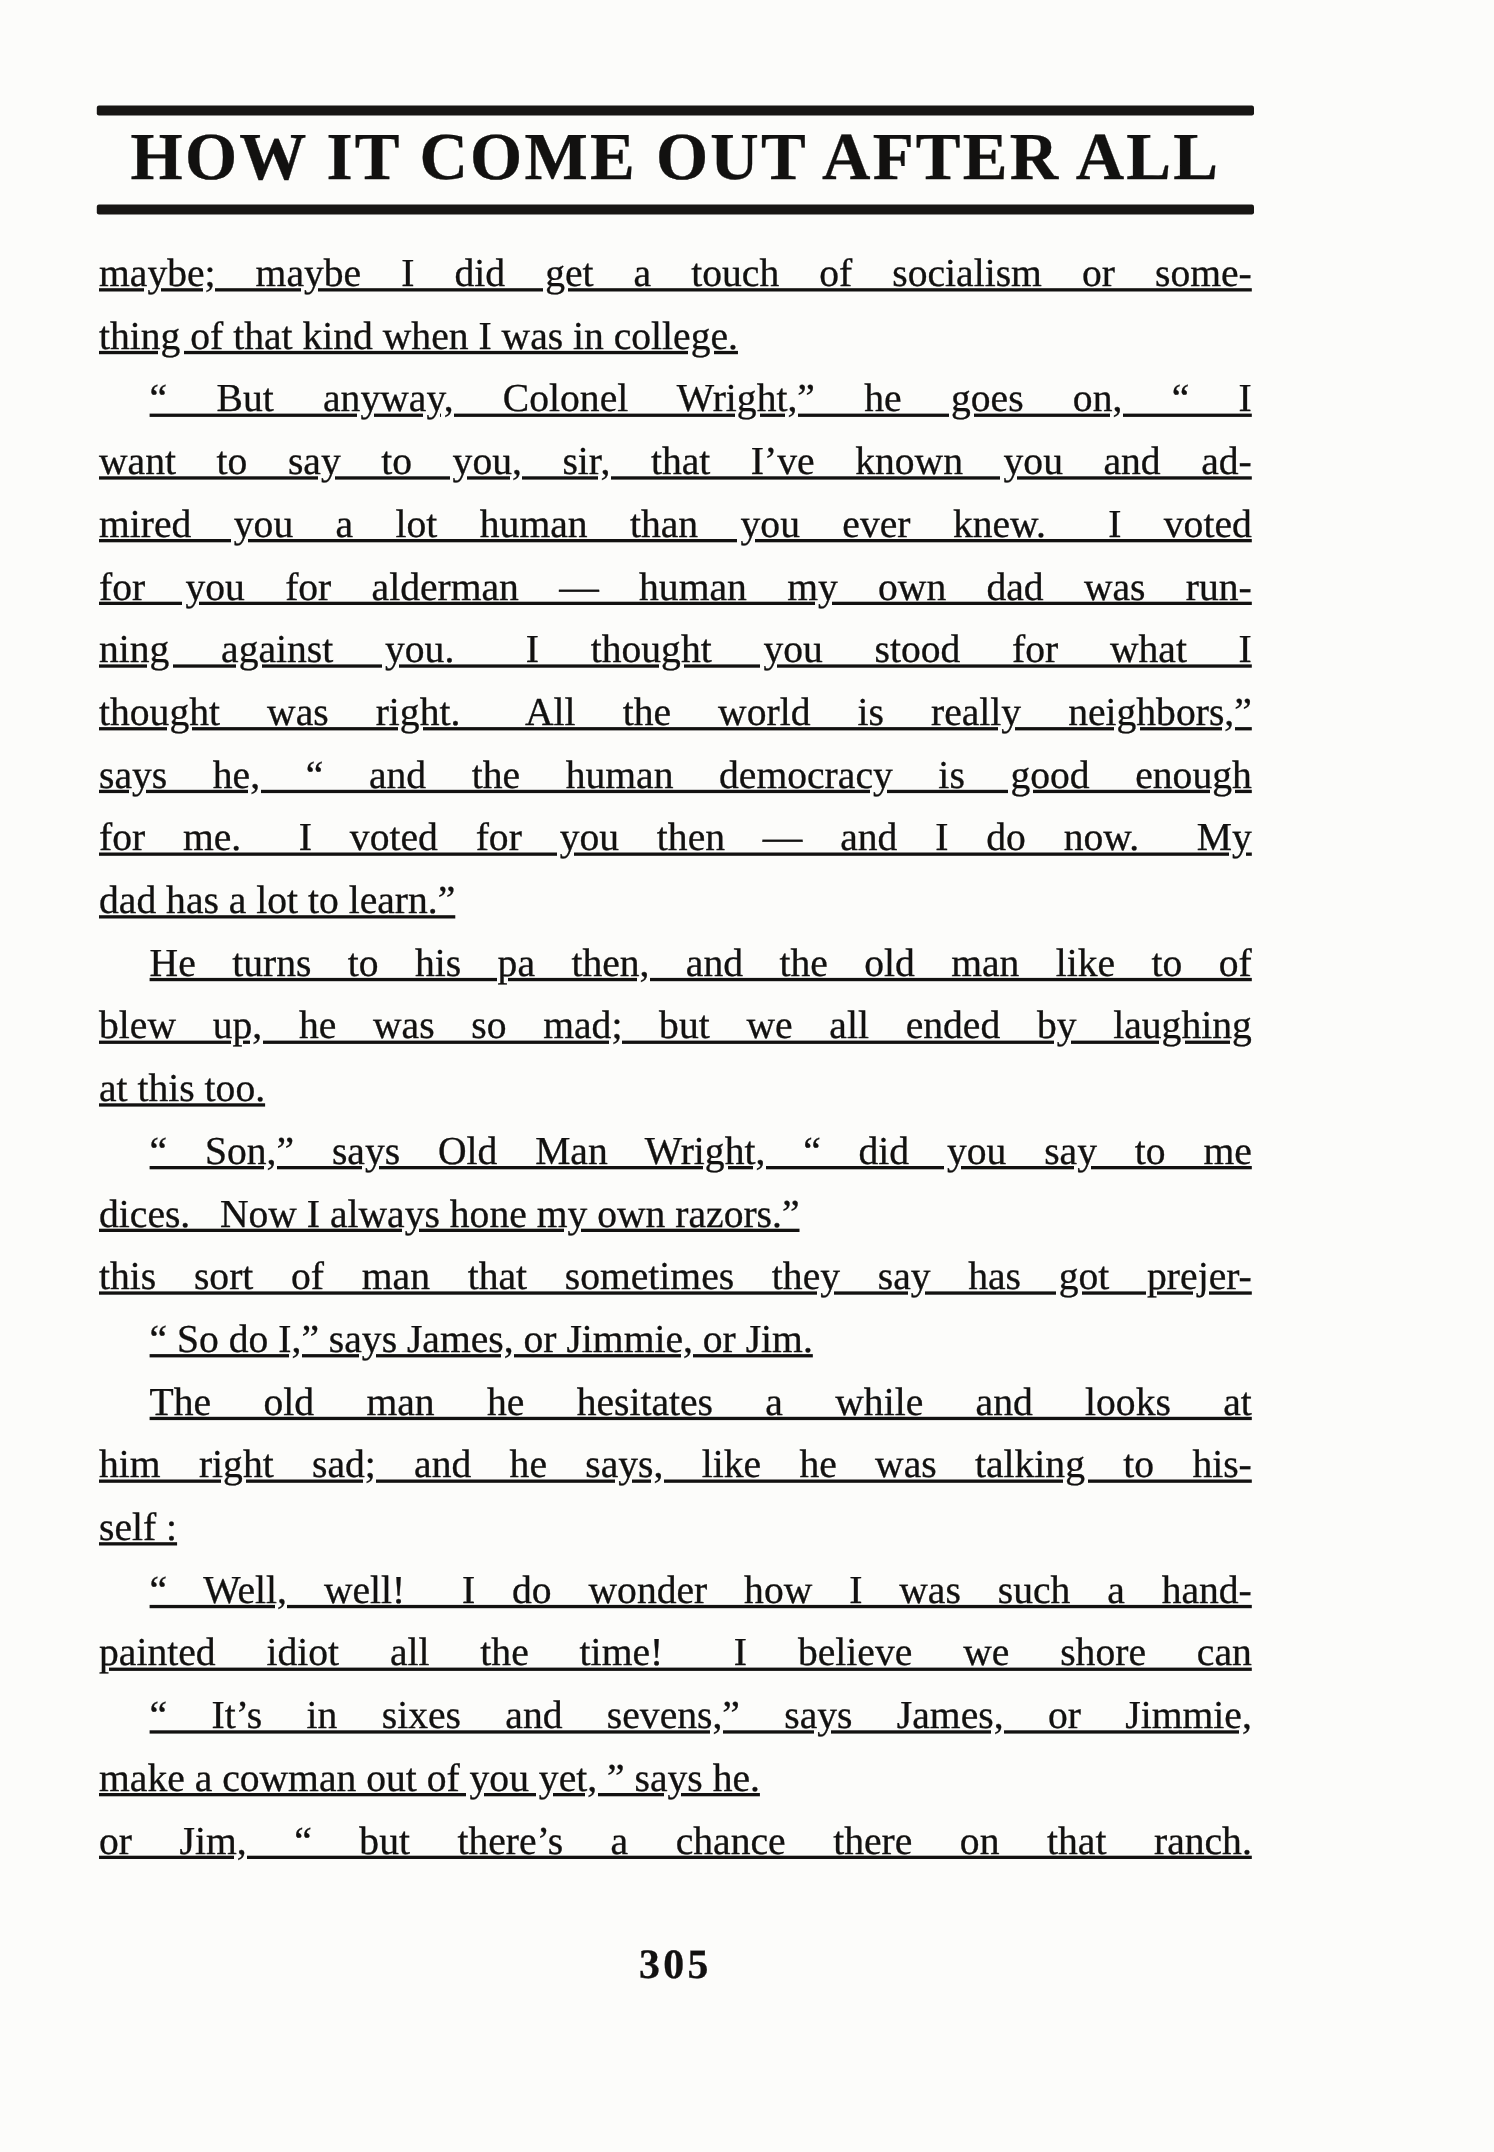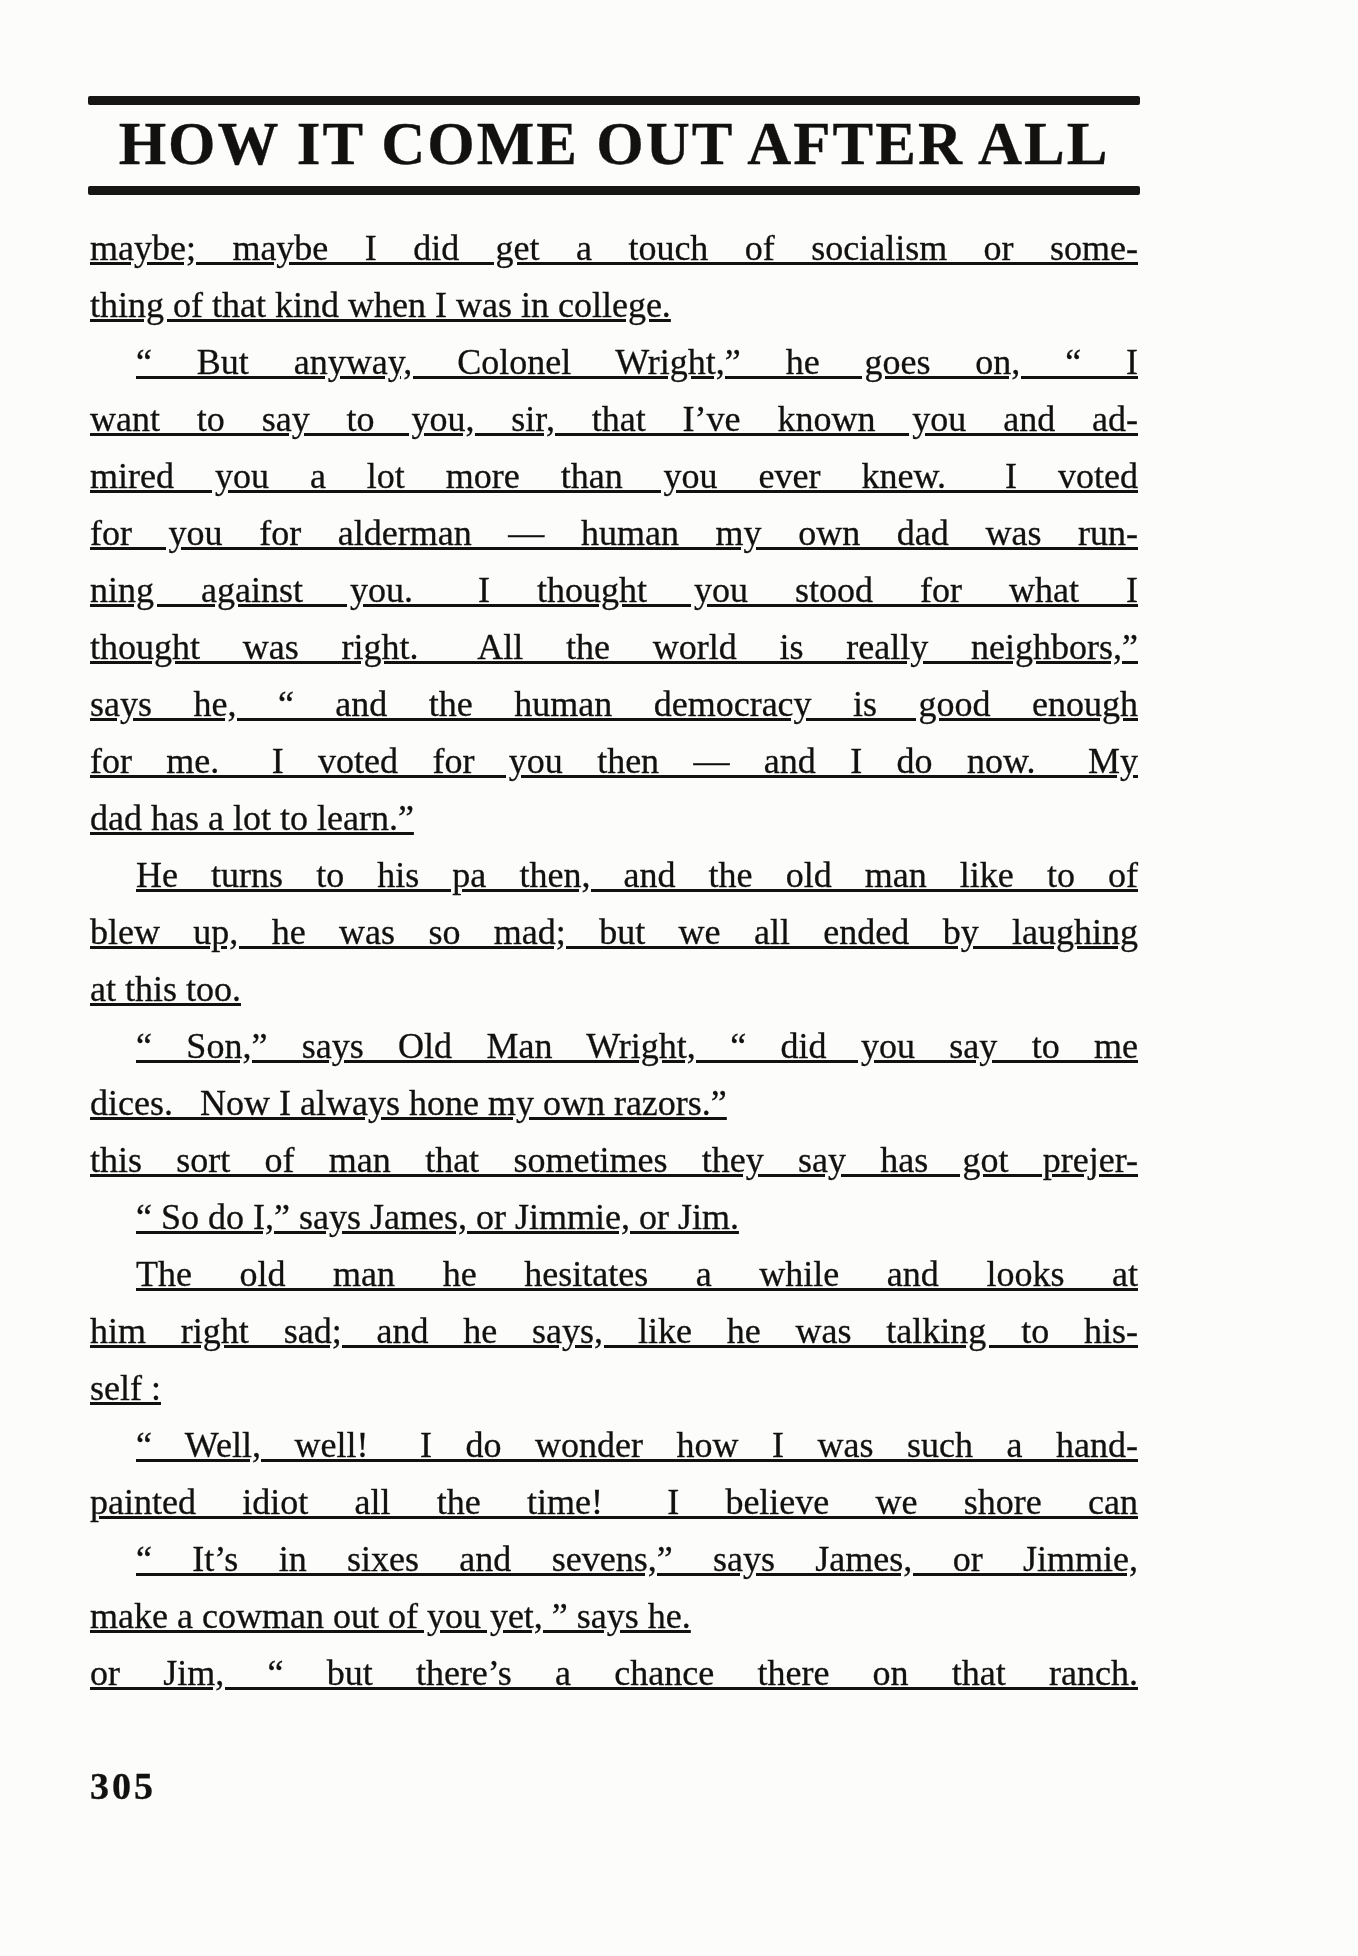--- a/index.html
+++ b/index.html
@@ -27,36 +27,36 @@
     margin: 0; line-height: 84px;
     font-size: 61px; font-weight: bold; letter-spacing: 2px;
     text-align: center; white-space: nowrap;
   }
   .body-text { position: absolute; left: 90px; top: 220px; width: 1048px; }
   .line { height: 57px; line-height: 57px; font-size: 36px; text-decoration: underline; }
   .line.just { text-align: justify; text-align-last: justify; }
   .line.indent { padding-left: 46px; }
   .page-number {
     position: absolute; left: 90px; top: 1764px; width: 1048px;
-    font-size: 38px; letter-spacing: 3px; font-weight: bold;
+    text-align: center; font-size: 38px; letter-spacing: 3px; font-weight: bold;
   }
 </style>
 </head>
 <body>
 
 <div class="page">
   <div class="rule rule-top"></div>
   <h1 class="title">HOW IT COME OUT AFTER ALL</h1>
   <div class="rule rule-bottom"></div>
   <div class="body-text">
       <div class="line just">maybe; maybe I did get a touch of socialism or some-</div>
       <div class="line">thing of that kind when I was in college.</div>
       <div class="line indent just">“ But anyway, Colonel Wright,” he goes on, “ I</div>
       <div class="line just">want to say to you, sir, that I’ve known you and ad-</div>
-      <div class="line just">mired you a lot more than you ever knew.  I voted</div>
+      <div class="line just">mired you a lot human than you ever knew.  I voted</div>
       <div class="line just">for you for alderman — human my own dad was run-</div>
       <div class="line just">ning against you.  I thought you stood for what I</div>
       <div class="line just">thought was right.  All the world is really neighbors,”</div>
       <div class="line just">says he, “ and the human democracy is good enough</div>
       <div class="line just">for me.  I voted for you then — and I do now.  My</div>
       <div class="line">dad has a lot to learn.”</div>
       <div class="line indent just">He turns to his pa then, and the old man like to of</div>
       <div class="line just">blew up, he was so mad; but we all ended by laughing</div>
       <div class="line">at this too.</div>
       <div class="line indent just">“ Son,” says Old Man Wright, “ did you say to me</div>

